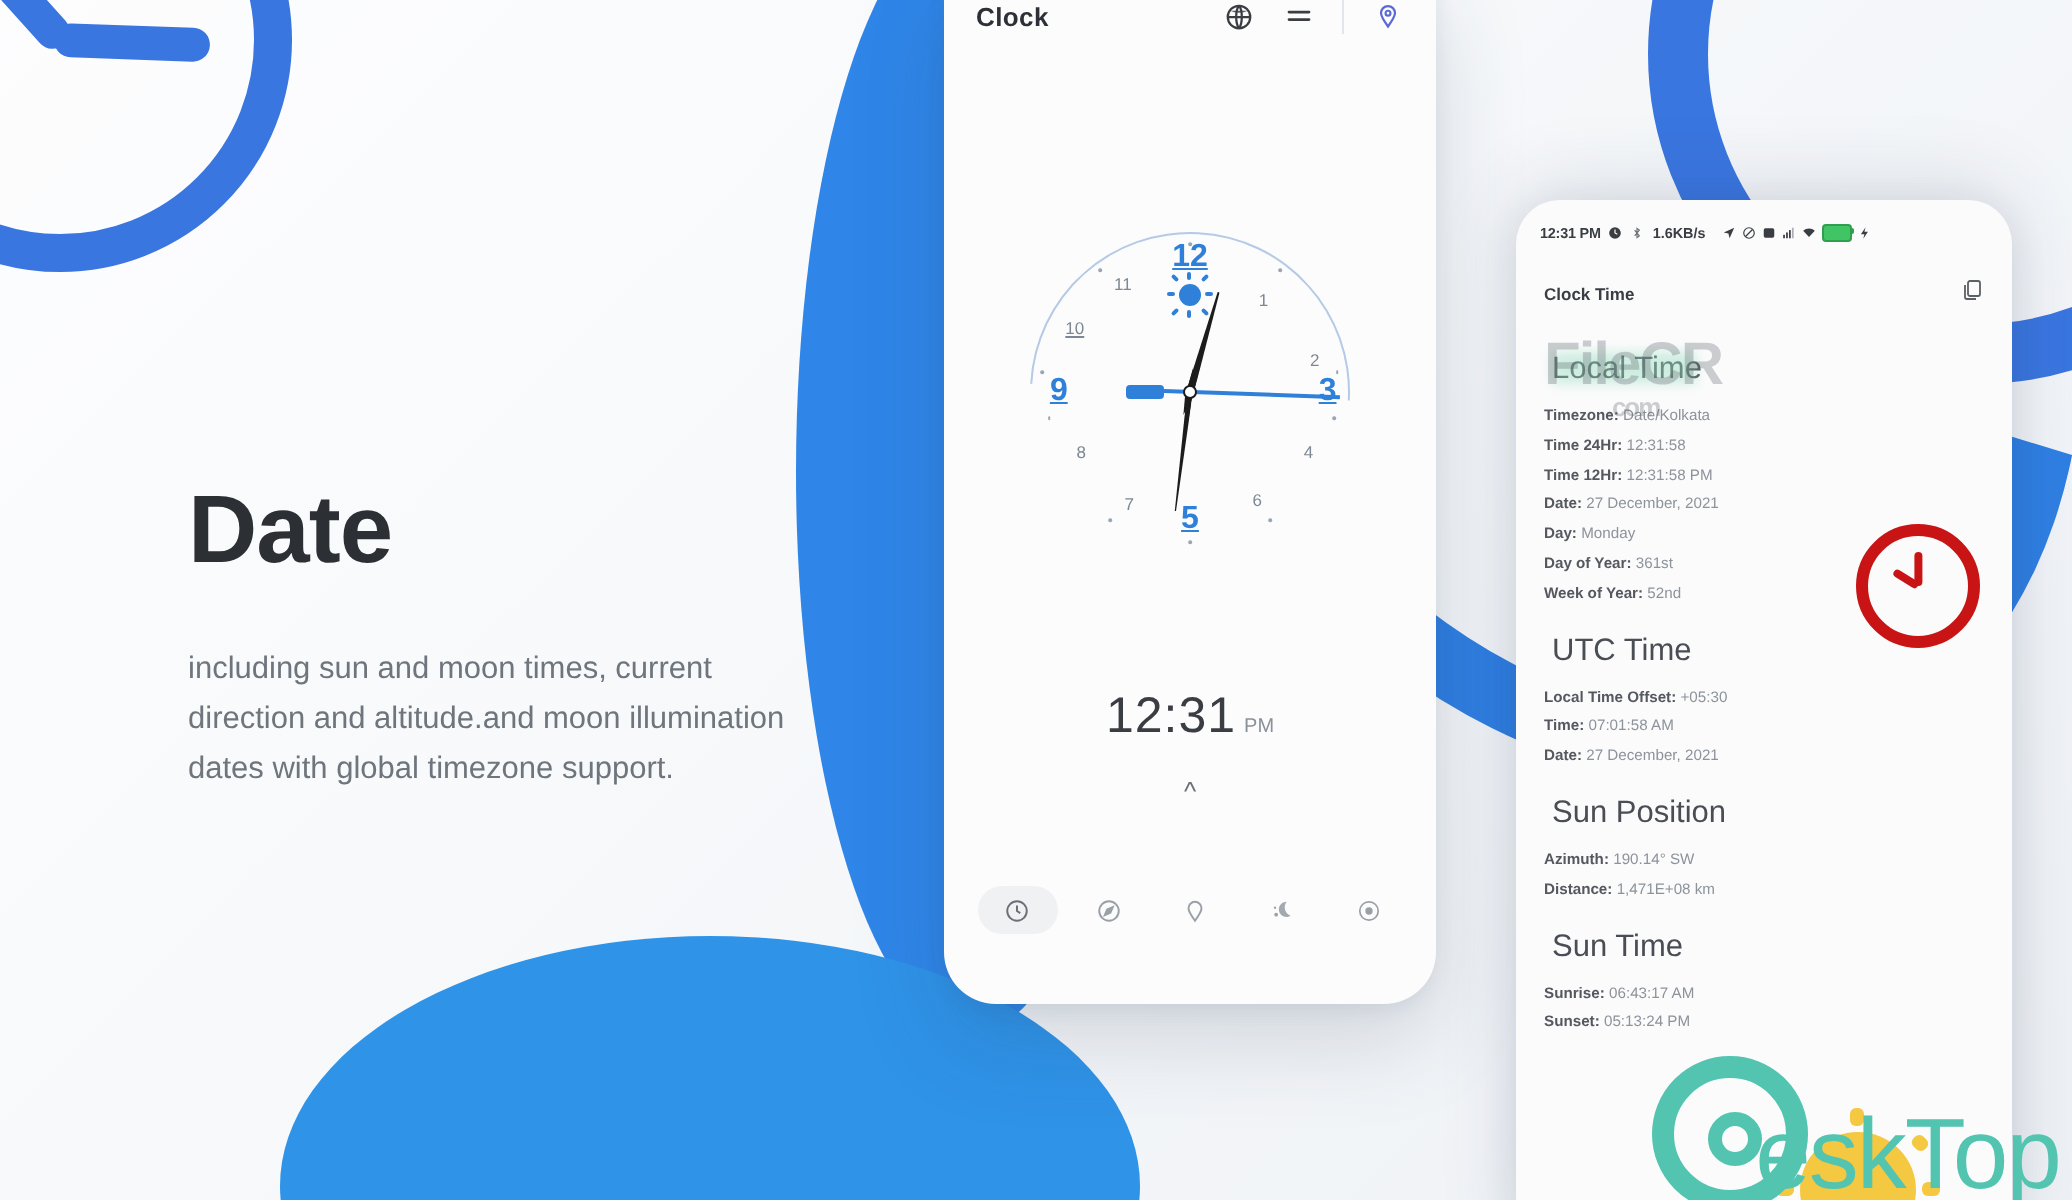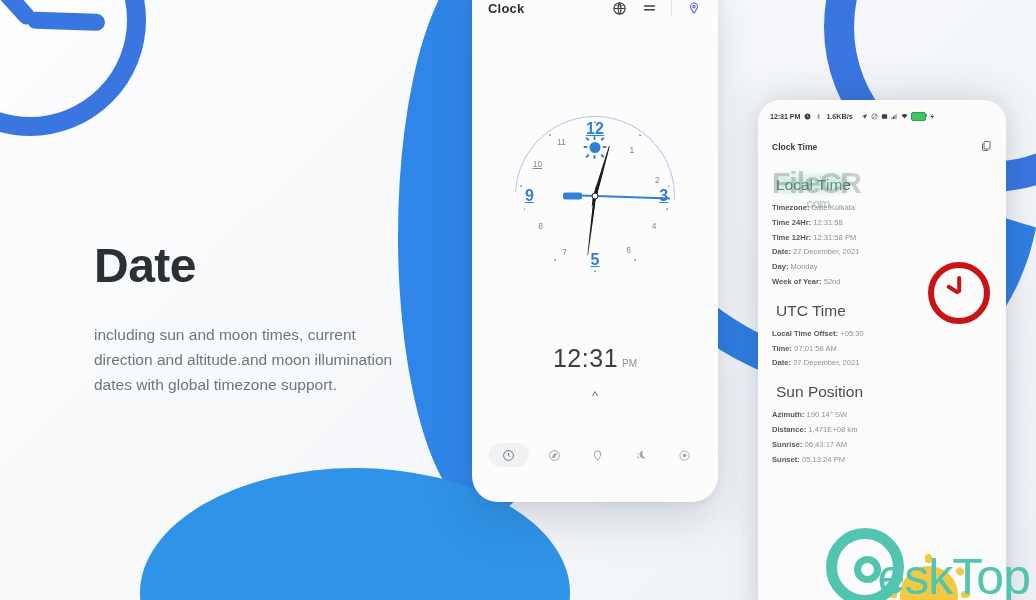--- a/index.html
+++ b/index.html
@@ -432,36 +432,38 @@
         <div class="rm"></div>
       </div>
 
       <div class="sec-title first">Local Time</div>
       <div class="kv">
         <div><span class="k">Timezone:</span> <span>Date/Kolkata</span></div>
         <div><span class="k">Time 24Hr:</span> <span>12:31:58</span></div>
         <div><span class="k">Time 12Hr:</span> <span>12:31:58 PM</span></div>
         <div><span class="k">Date:</span> <span>27 December, 2021</span></div>
         <div><span class="k">Day:</span> <span>Monday</span></div>
+        <div><span class="k">Day of Year:</span> <span>361st</span></div>
         <div><span class="k">Week of Year:</span> <span>52nd</span></div>
       </div>
 
       <div class="sec-title">UTC Time</div>
       <div class="kv">
         <div><span class="k">Local Time Offset:</span> <span>+05:30</span></div>
         <div><span class="k">Time:</span> <span>07:01:58 AM</span></div>
         <div><span class="k">Date:</span> <span>27 December, 2021</span></div>
       </div>
 
       <div class="sec-title">Sun Position</div>
       <div class="kv">
         <div><span class="k">Azimuth:</span> <span>190.14° SW</span></div>
         <div><span class="k">Distance:</span> <span>1,471E+08 km</span></div>
       </div>
 
+      <div class="sec-title">Sun Time</div>
       <div class="kv">
         <div><span class="k">Sunrise:</span> <span>06:43:17 AM</span></div>
         <div><span class="k">Sunset:</span> <span>05:13:24 PM</span></div>
       </div>
     </div>
   </div>
 
   <div class="wm-green"></div>
   <div class="wm-filecr">
     <span>FileCR</span>

